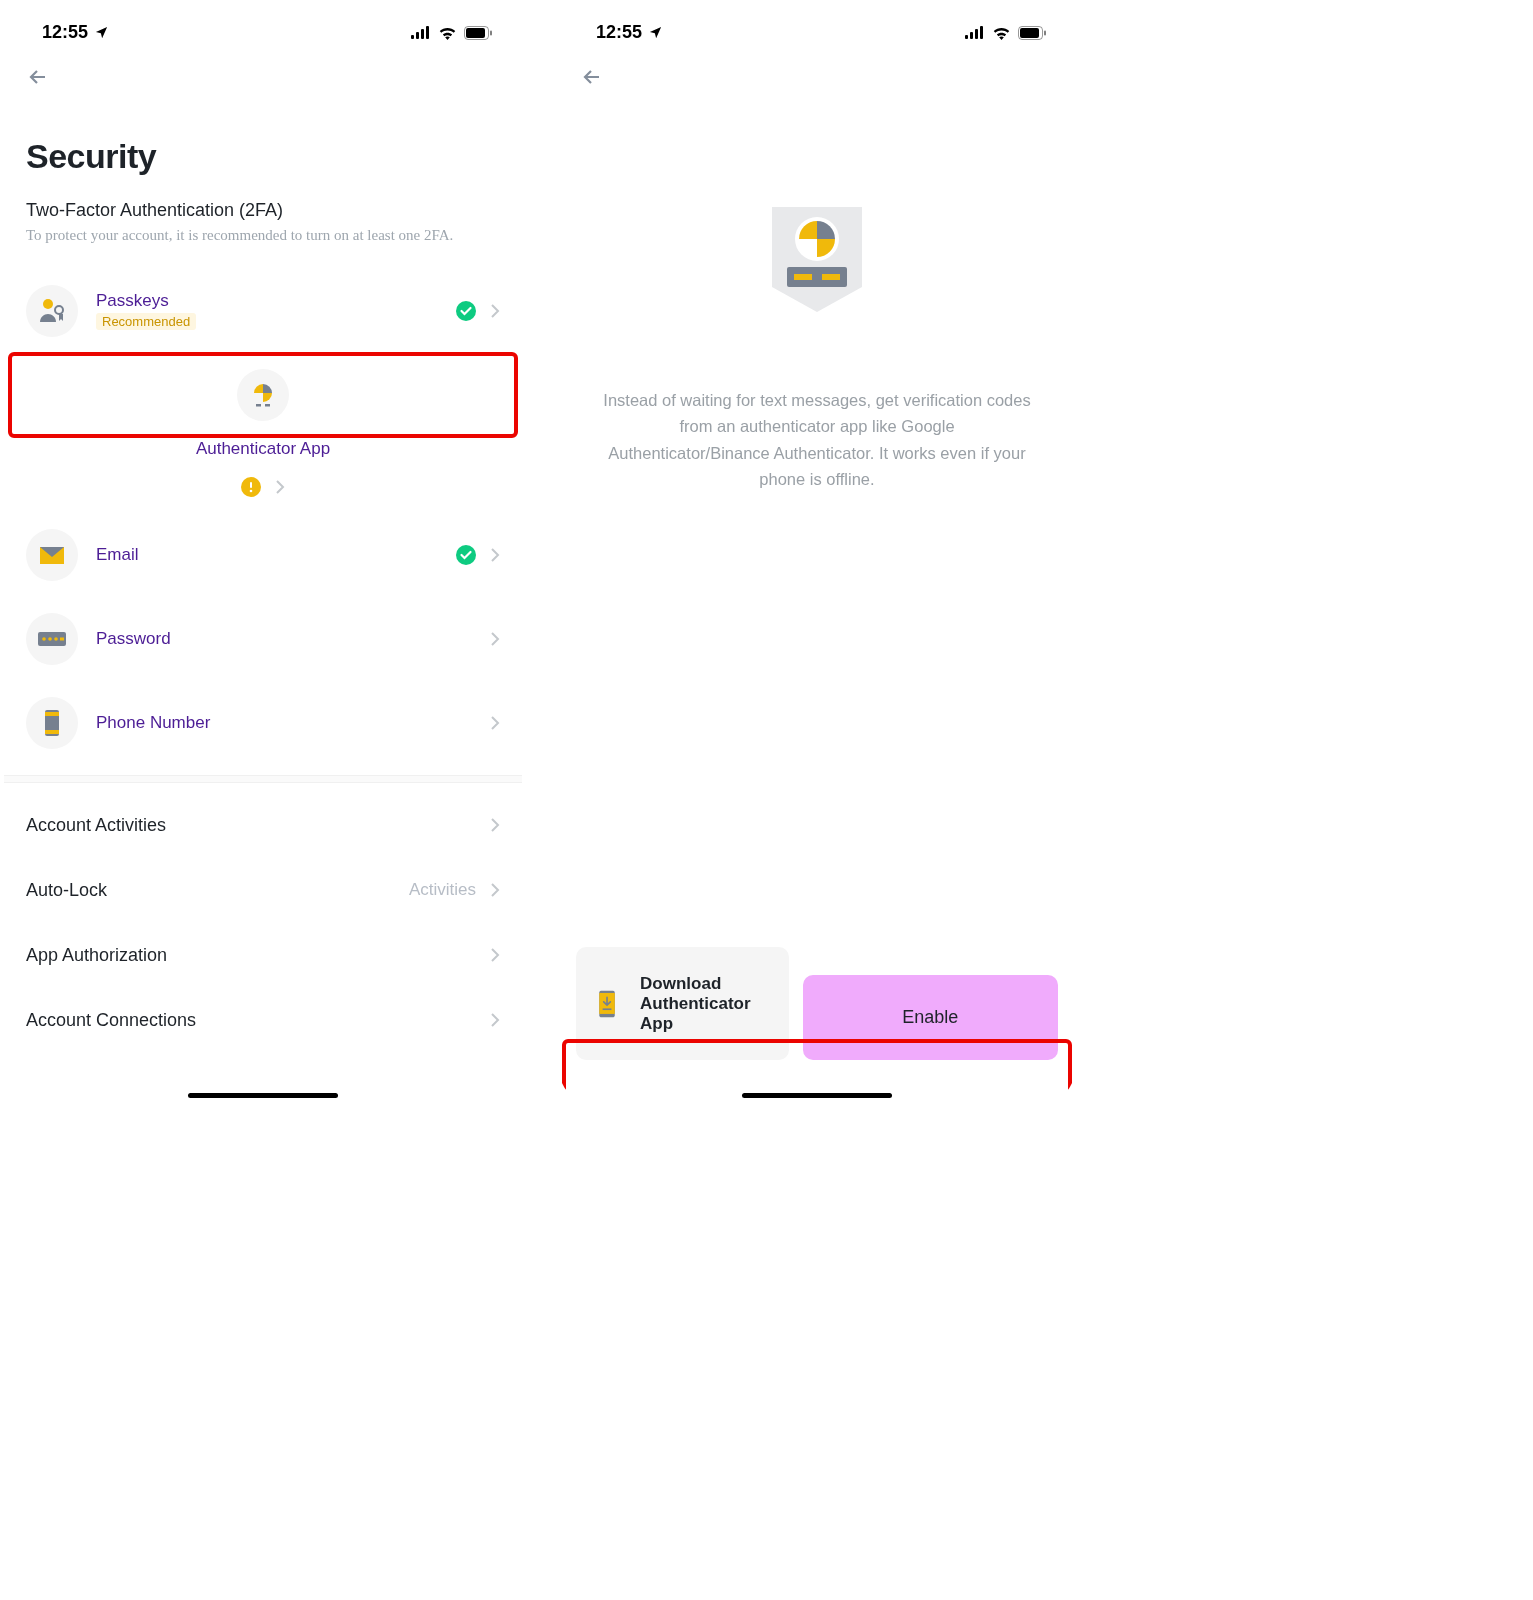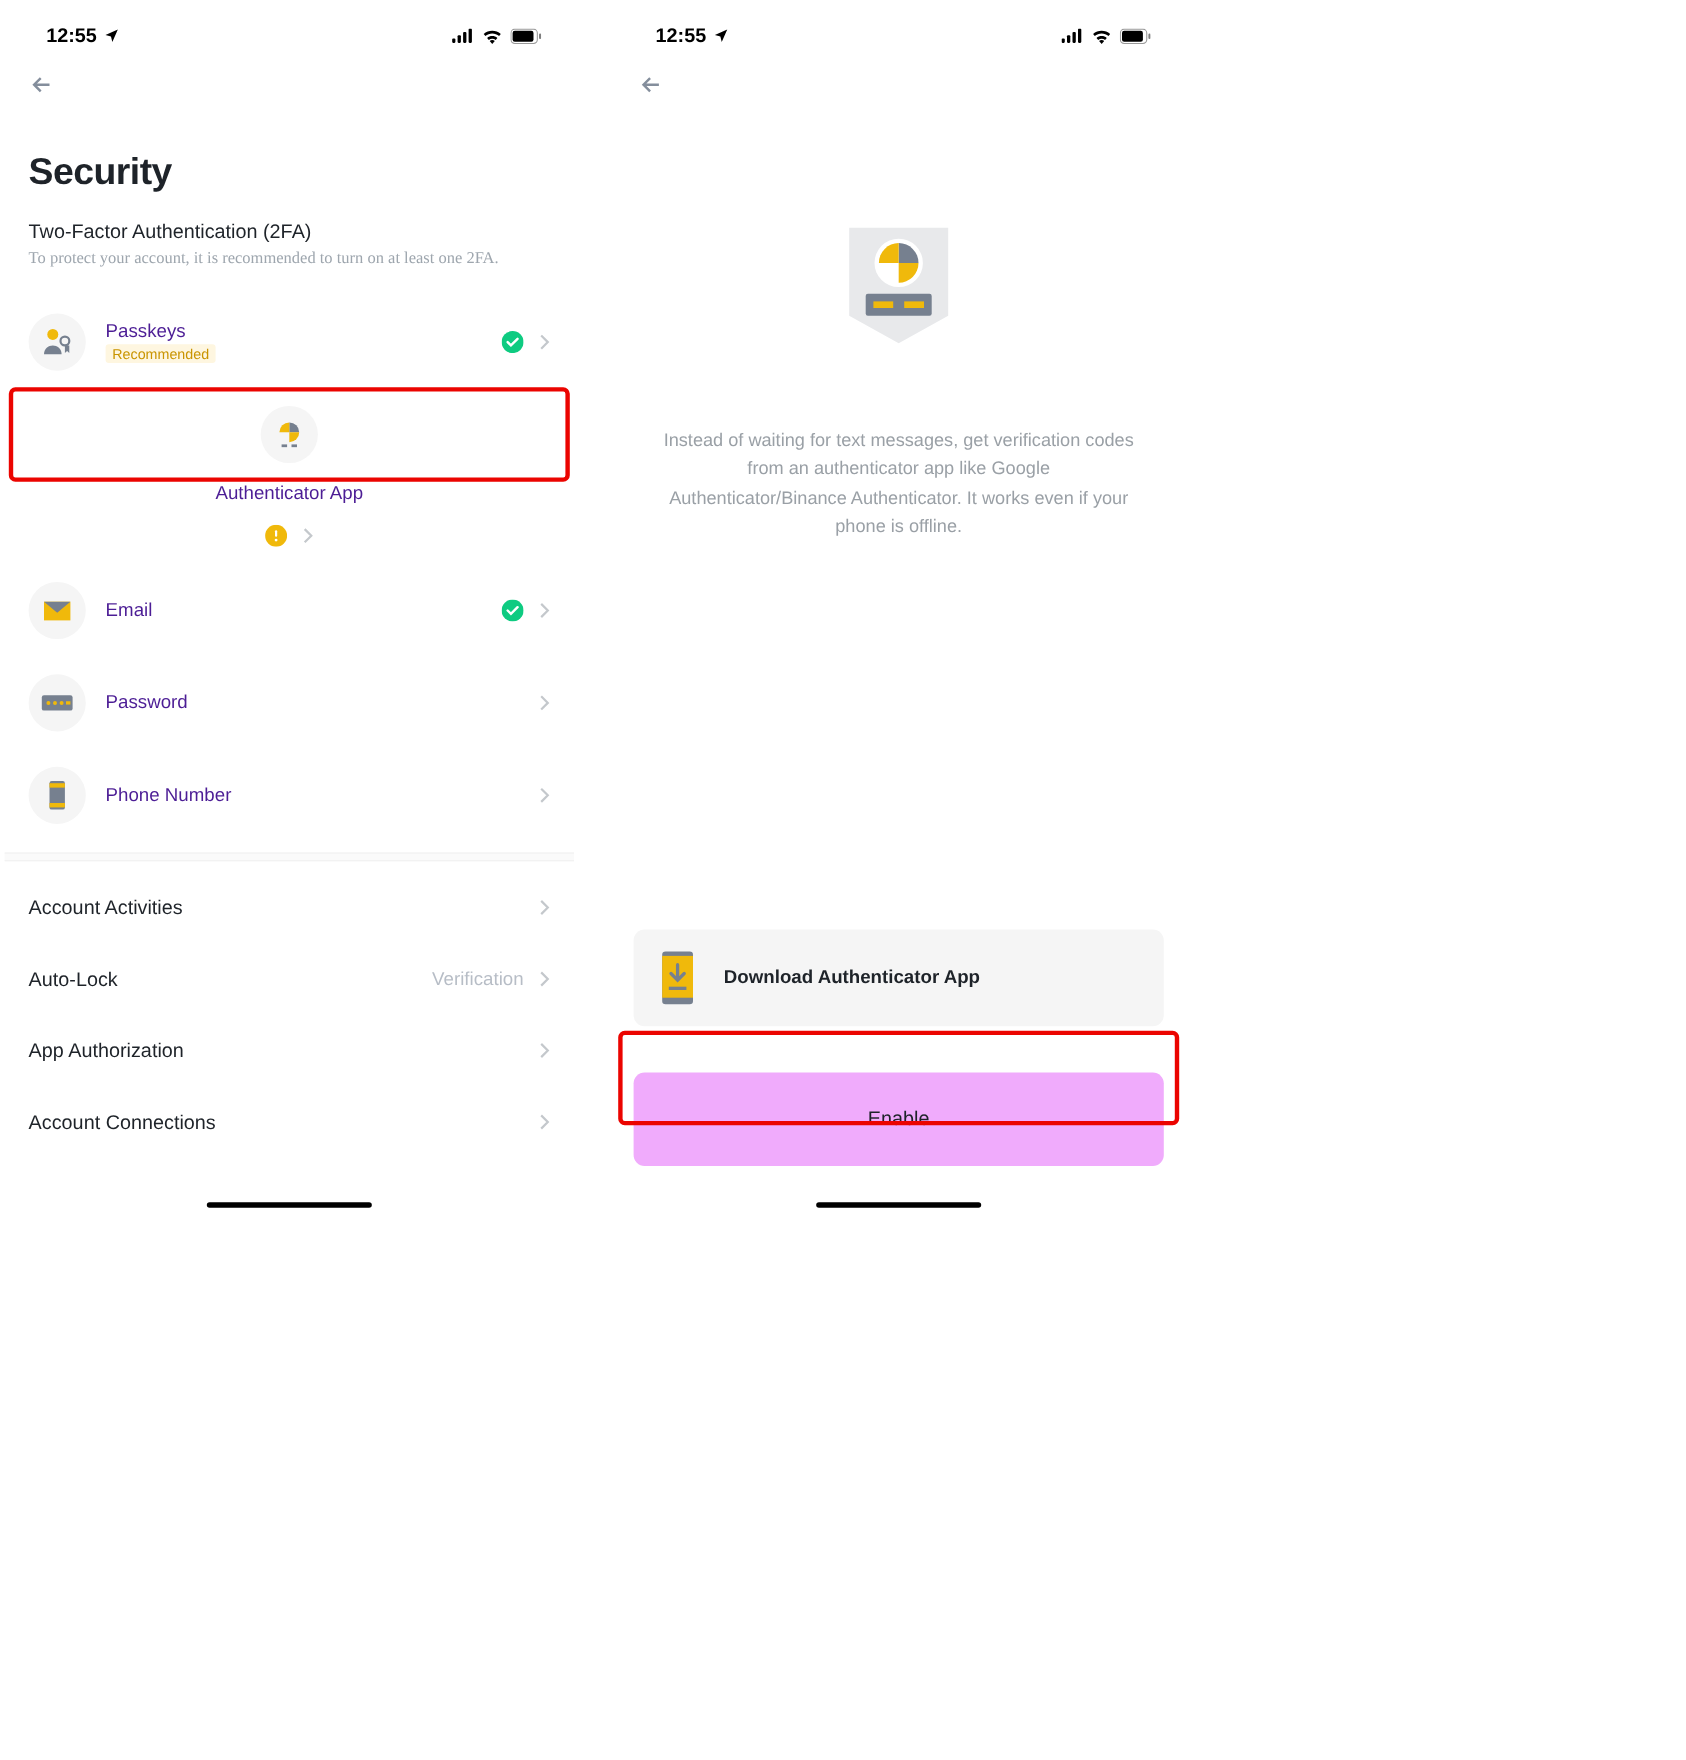--- a/index.html
+++ b/index.html
@@ -107,21 +107,21 @@
   .illus-wrap {
     display: flex; justify-content: center; padding: 100px 0 40px;
   }
   .desc-text {
     font-size: 16.5px; color: #9aa0a6; text-align: center;
     padding: 0 40px; line-height: 1.6;
   }
   .bottom-area {
     margin-top: auto;
     padding: 0 18px 46px;
-    display: flex; flex-direction: column; gap: 14px;
+    display: flex; gap: 14px;
   }
   .download-card {
     background: #f5f5f5;
     border-radius: 10px;
     padding: 18px 20px;
     display: flex; align-items: center; gap: 22px;
   }
   .download-label { font-size: 17px; font-weight: 600; color: #1e2329; }
   .enable-btn {
     background: #f0abfc;
@@ -296,21 +296,21 @@
     <span class="lbl">Account Activities</span>
     <div class="right">
       <svg width="10" height="16" viewBox="0 0 10 16" fill="none" stroke="#c4c8cc" stroke-width="2">
           <path d="M2 2l6 6-6 6"></path>
         </svg>
     </div>
   </div>
   <div class="plain-row">
     <span class="lbl">Auto-Lock</span>
     <div class="right">
-      <span class="row-value">Verification</span>
+      <span class="row-value">Activities</span>
       <svg width="10" height="16" viewBox="0 0 10 16" fill="none" stroke="#c4c8cc" stroke-width="2">
           <path d="M2 2l6 6-6 6"></path>
         </svg>
     </div>
   </div>
   <div class="plain-row">
     <span class="lbl">App Authorization</span>
     <div class="right">
       <svg width="10" height="16" viewBox="0 0 10 16" fill="none" stroke="#c4c8cc" stroke-width="2">
           <path d="M2 2l6 6-6 6"></path>

